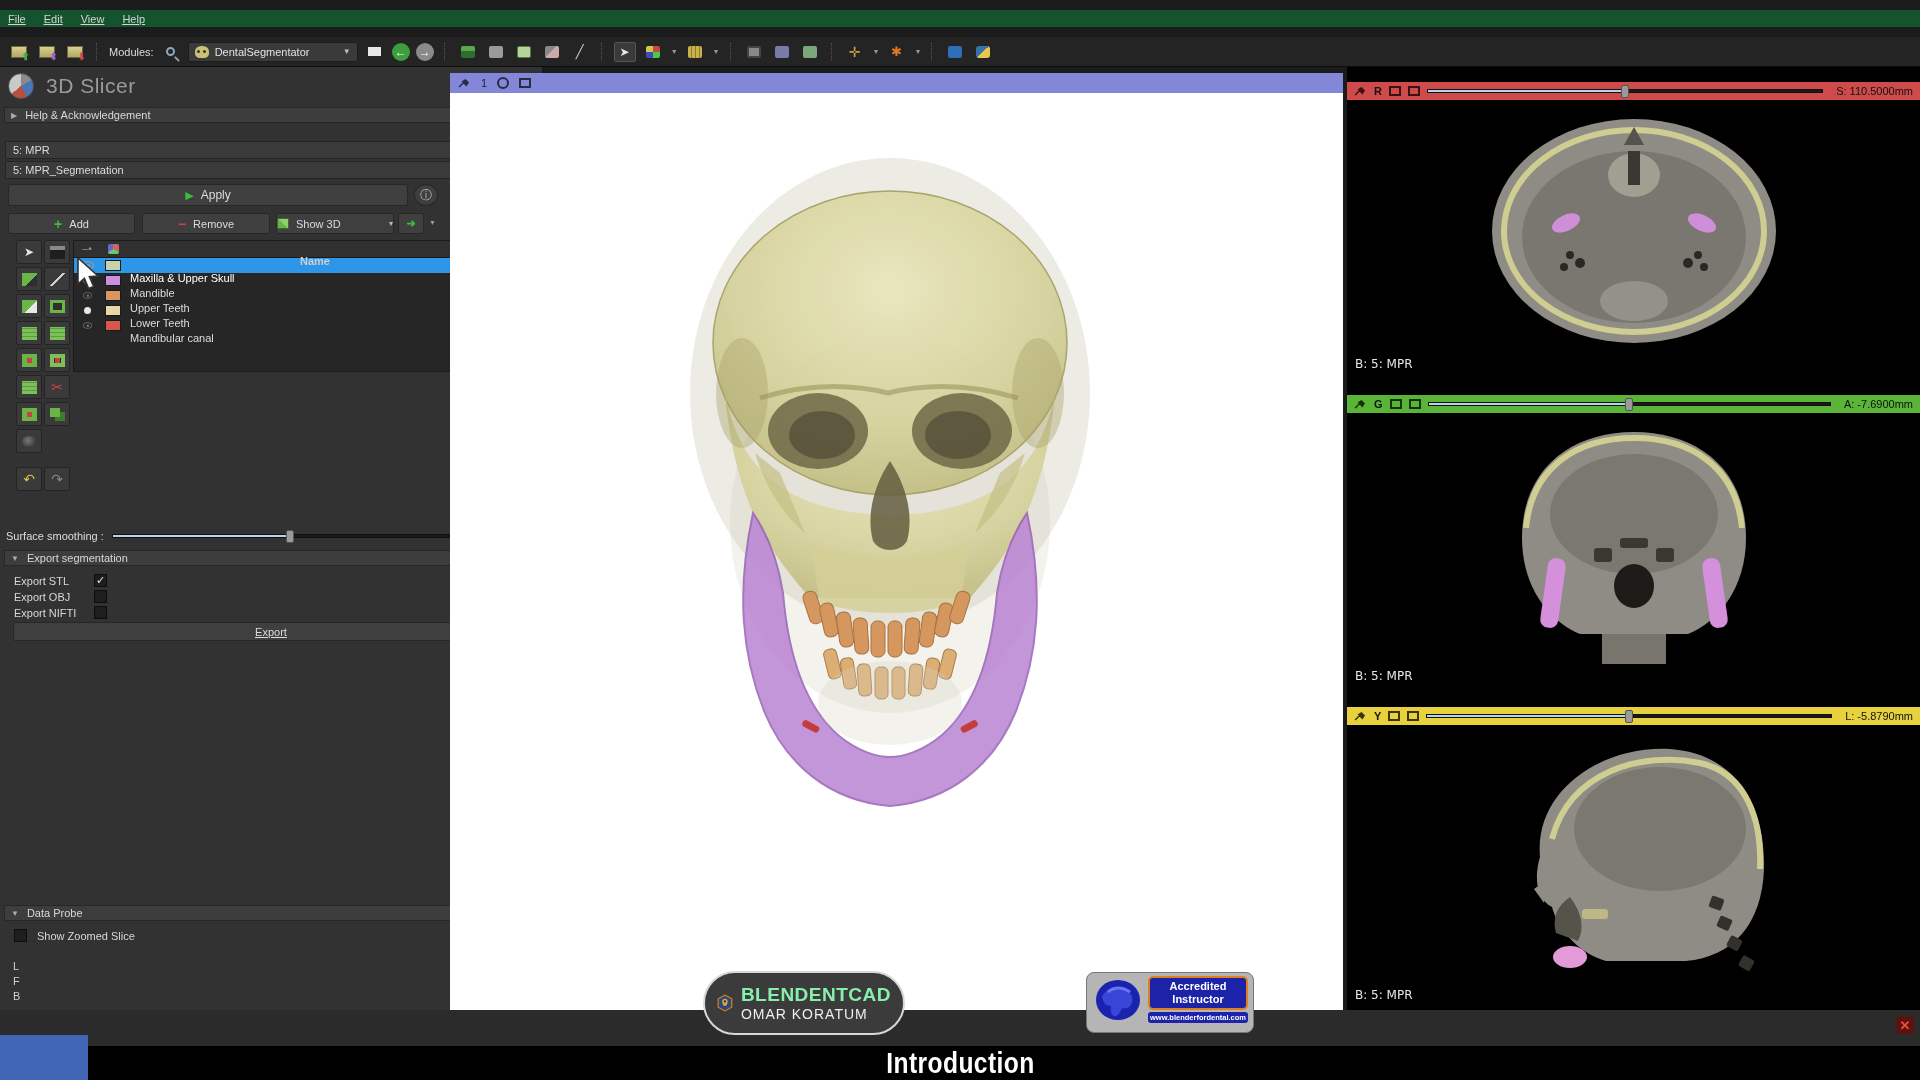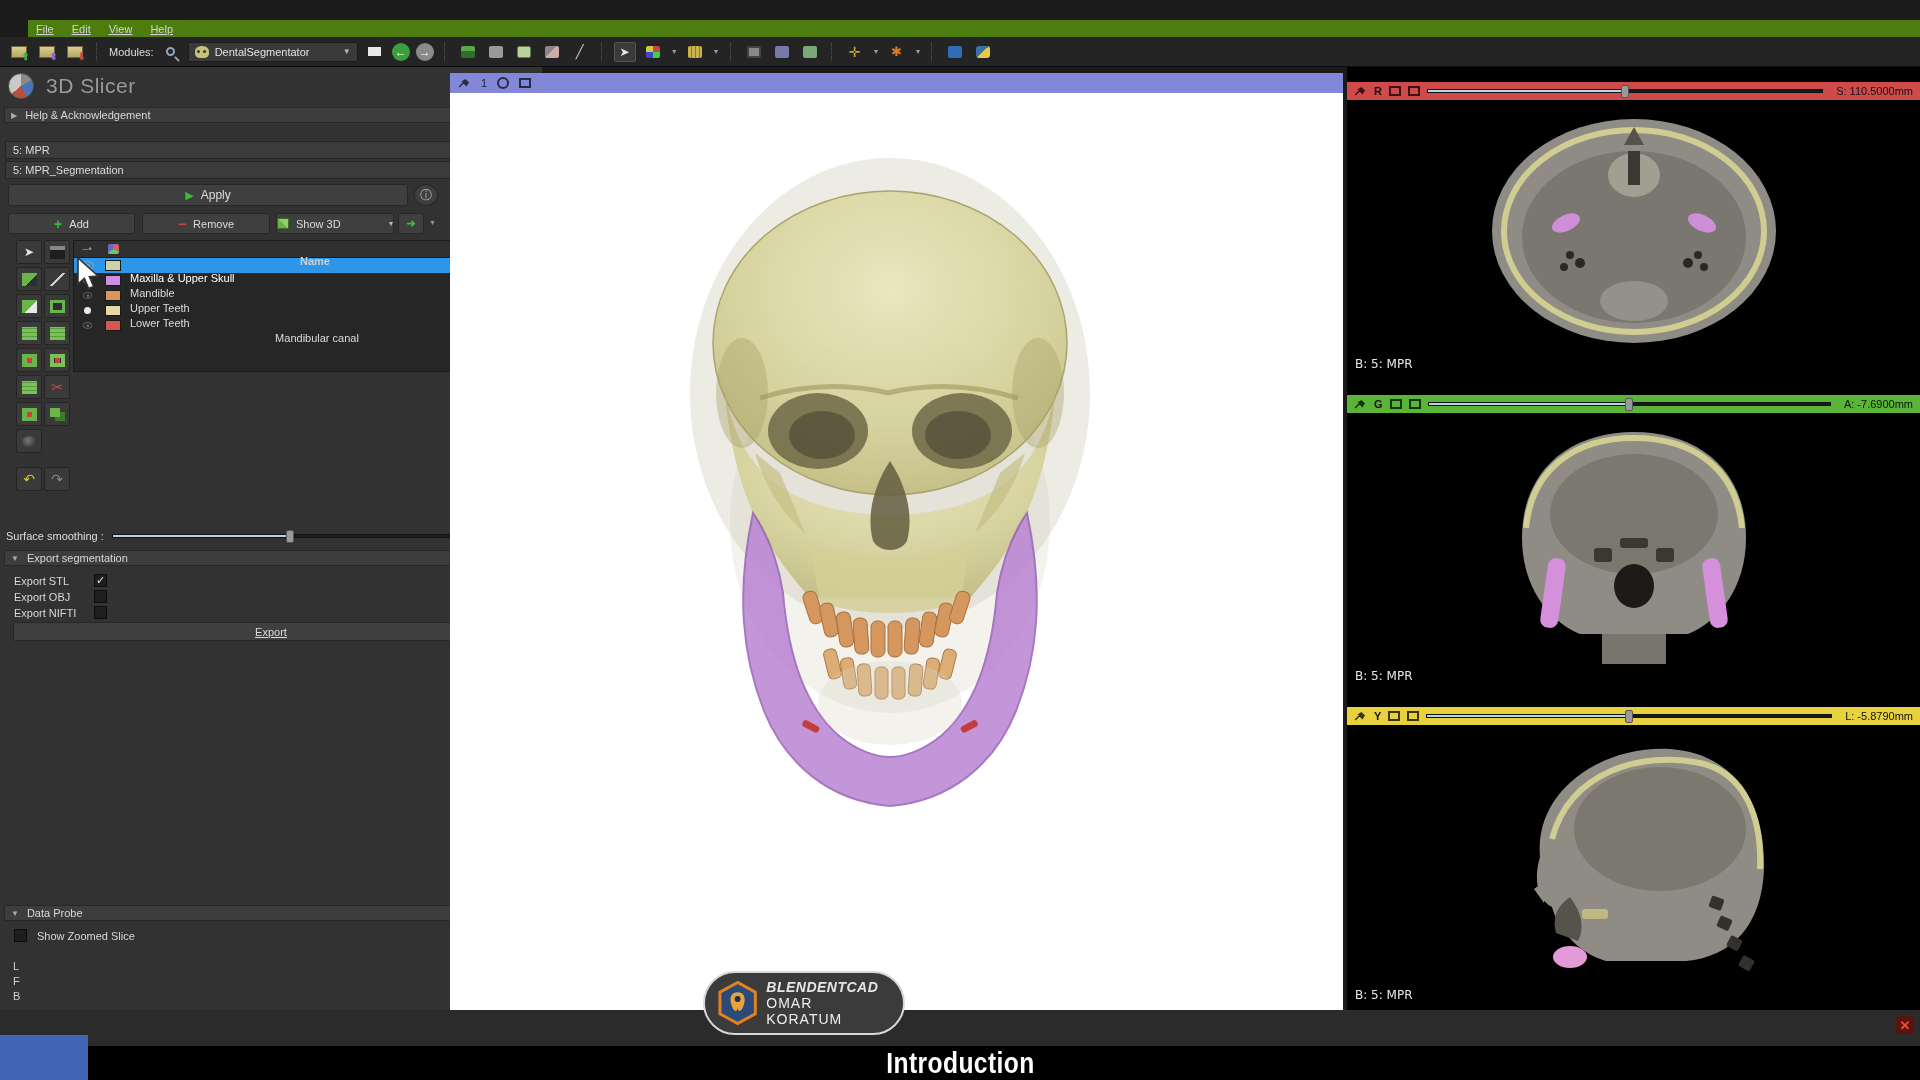--- a/index.html
+++ b/index.html
@@ -12,22 +12,22 @@
               display:flex; align-items:center; padding-left:6px; color:#1a1a1a; font-size:12px; }
   .titlebar .win-title { margin-left:6px; }
   .win-buttons { position:absolute; right:0; top:0; height:20px; display:flex; }
   .win-btn { width:42px; height:20px; display:flex; align-items:center; justify-content:center;
              color:#222; font-size:11px; }
   .slicer-logo { width:14px; height:14px; border-radius:50%;
                  background:conic-gradient(#7a7a7a 0 70deg, #3b66a8 70deg 160deg, #b44a3c 160deg 230deg, #bdbdbd 230deg 360deg);
                  border:1px solid #666; }
 
   
-  .menubar { position:absolute; top:20px; left:0; right:0; height:17px; background:#4d7c0f;
-             display:flex; align-items:center; gap:18px; padding-left:8px; font-size:11px; color:#d5d5d5;margin-left:28px; }
+  .menubar { position:absolute; top:10px; left:0; right:0; height:17px; background:#14532d;
+             display:flex; align-items:center; gap:18px; padding-left:8px; font-size:11px; color:#d5d5d5; }
   .menu-item { text-decoration:underline; text-decoration-thickness:0; }
   .menu-item:first-letter { text-decoration:underline; }
 
   
   .toolbar { position:absolute; top:37px; left:0; right:0; height:30px; background:#242424;
              border-bottom:1px solid #0c0c0c; display:flex; align-items:center; gap:6px; padding:0 8px; font-size:11px; }
   .tsep { width:3px; height:18px; border-left:1px dotted #555; margin:0 4px; }
   .ticon { width:22px; height:20px; border-radius:2px; display:flex; align-items:center; justify-content:center; position:relative; }
   .tbl-ico { width:16px; height:12px; background:linear-gradient(#d8cf8e,#b3a966); border:1px solid #6e6540;
              position:relative; }
@@ -142,21 +142,21 @@
 
   
   .bottom-strip { position:absolute; top:1010px; left:0; right:0; height:36px; background:#2b2b2b; }
   .black-bar { position:absolute; top:1046px; left:0; right:0; height:34px; background:#000;
                display:flex; align-items:center; justify-content:center; }
   .caption { color:#fff; font-size:30px; font-weight:bold; transform:scaleX(.82); letter-spacing:.5px; }
   .blue-rect { position:absolute; left:0; top:1035px; width:88px; height:45px; background:#4065b5; }
   .brand-badge { position:absolute; left:703px; top:971px; width:202px; height:64px; background:#3b3b3b;
                  border:2px solid #d8d8d8; border-radius:32px; display:flex; align-items:center; gap:8px; padding:0 12px; }
   .brand-text { display:flex; flex-direction:column; line-height:1.15; }
-  .brand-title { color:#e5e5e5; font-weight:bold; font-size:14px; letter-spacing:.5px;font-style:italic; }
+  .brand-title { color:#86efac; font-weight:bold; font-size:19px; letter-spacing:.5px; }
   .brand-sub { color:#eee; font-size:14px; letter-spacing:1px; }
   .accred-badge { position:absolute; left:1086px; top:972px; width:168px; height:61px; background:#b5b5b5;
                   border:1px solid #777; border-radius:8px; padding:3px 5px; display:flex; gap:4px; }
   .accred-right { flex:1; display:flex; flex-direction:column; gap:2px; }
   .accred-box { background:#1c23a8; border:2px solid #e07f1f; border-radius:5px; text-align:center;
                 color:#fff; font-weight:bold; font-size:11px; line-height:1.2; padding:2px 0; }
   .accred-url { background:#1c23a8; border-radius:3px; color:#fff; font-size:7.5px; text-align:center; padding:1px 0;
                 font-weight:bold; }
   .close-x { position:absolute; left:1896px; top:1016px; width:18px; height:18px; background:#5a1410;
              color:#f05030; font-weight:bold; display:flex; align-items:center; justify-content:center; font-size:13px;
@@ -360,21 +360,21 @@
             <span class="pencil-ic" style="color:#bbb">✎</span>
           </div>
       </div>
       <div class="seg-row">
         <div class="col-vis">
             <div class="eye dim"></div>
           </div>
         <div class="col-color">
             <div class="swatch" style="background: rgb(212, 88, 78);"></div>
           </div>
-        <div class="col-name" style="text-align:center;padding-left:4px">Mandibular canal</div>
+        <div class="col-name" style="text-align:left;padding-left:4px">Mandibular canal</div>
         <div class="col-status">
             <span class="circledot-ic"></span>
           </div>
       </div>
     </div>
 
     <div class="fx" style="left:16px;top:173px">
         <span style="color:#e8e8e8;font-size:12px">➤</span>
       </div>
     <div class="fx" style="left:44px;top:173px">
@@ -653,20 +653,34 @@
       <polygon points="21,2 39,12 39,34 21,44 3,34 3,12" fill="#2a4a7a" stroke="#e0821f" stroke-width="3"></polygon>
       <path d="M21,12 c-6,0 -8,5 -7,10 c1,5 3,9 5,9 c2,0 2,-4 2,-4 c0,0 0,4 2,4 c2,0 4,-4 5,-9 c1,-5 -1,-10 -7,-10 z" fill="#e8a33c"></path>
       <circle cx="21" cy="19" r="3" fill="#1a2e50"></circle>
     </svg>
     <div class="brand-text">
       <span class="brand-title">BLENDENTCAD</span>
       <span class="brand-sub">OMAR KORATUM</span>
     </div>
   </div>
 
+  <div class="accred-badge">
+    <svg width="52" height="52" viewBox="0 0 52 52">
+      <ellipse cx="26" cy="24" rx="22" ry="20" fill="#1a22b0"></ellipse>
+      <path d="M10,20 q8,-12 20,-8 q12,4 10,14 q-2,8 -10,6 q-4,10 -8,8 q-4,-2 -3,-10 q-8,0 -9,-10 z" fill="#3a46d8"></path>
+      <path d="M16,16 q10,-8 22,0" stroke="#6a76f0" stroke-width="3" fill="none"></path>
+    </svg>
+    <div class="accred-right">
+      <div class="accred-box">
+        <div>Accredited</div>
+        <div>Instructor</div>
+      </div>
+      <div class="accred-url">www.blenderfordental.com</div>
+    </div>
+  </div>
 
   <div class="close-x">✕</div>
 
   <svg class="cursor-arrow" width="26" height="32" viewBox="0 0 13 16">
     <path d="M1,0 L1,13 L4.2,10.2 L6.3,15.3 L8.8,14.2 L6.7,9.3 L11,9 Z" fill="#fff" stroke="#333" stroke-width="0.8"></path>
   </svg>
 
 </div>
 
 </body></html>

